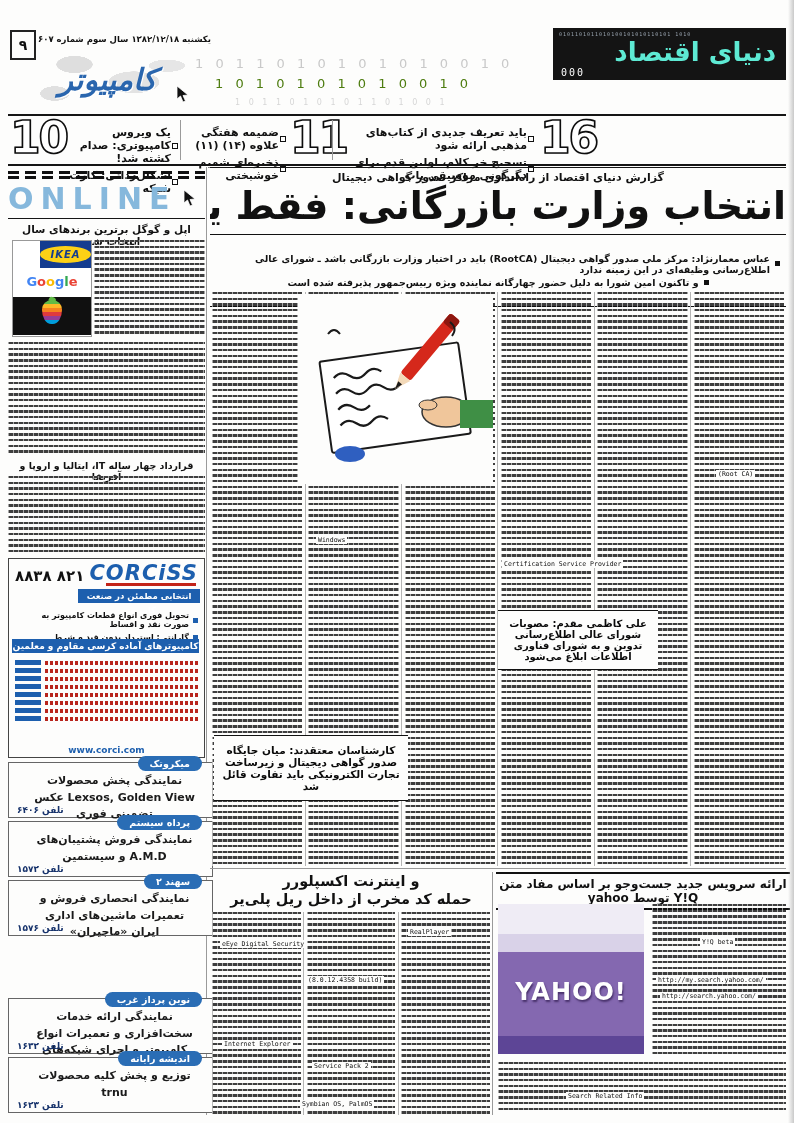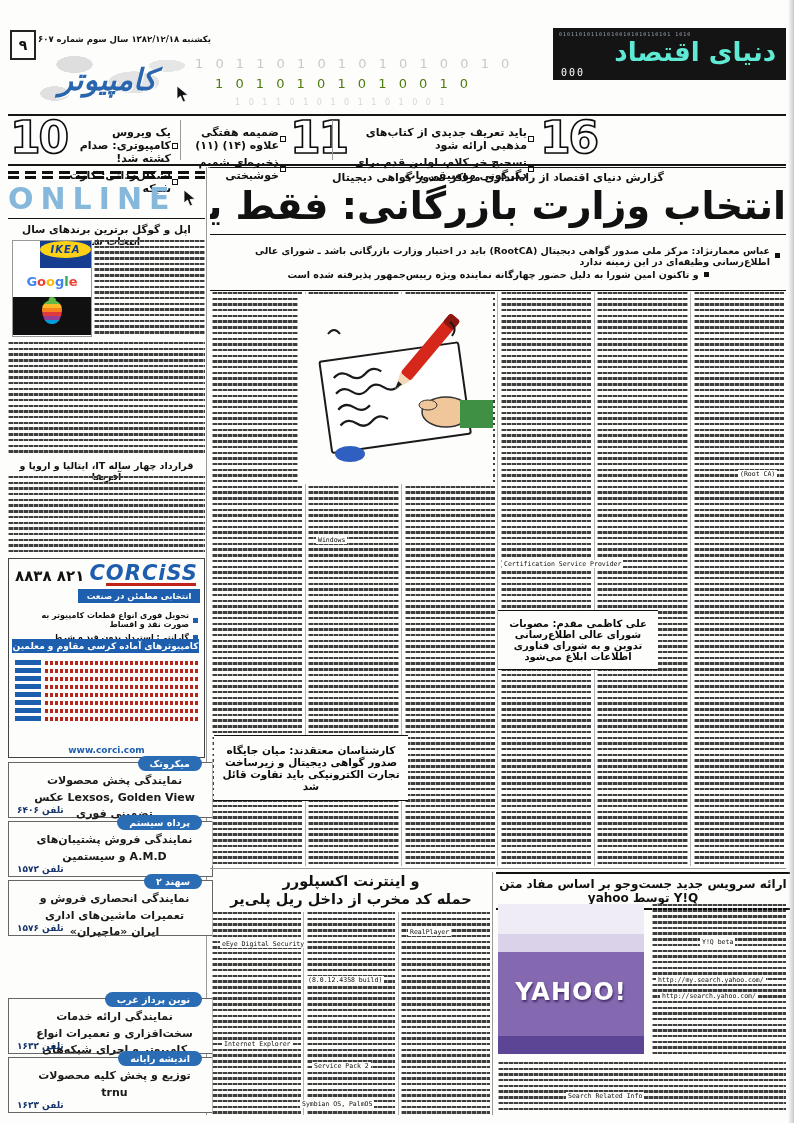--- a/index.html
+++ b/index.html
@@ -37,21 +37,21 @@
   .cbrow{display:flex;direction:rtl;align-items:center;gap:4px;font-size:8px;font-weight:bold;margin:4px 6px;}
   .cb{width:5px;height:5px;background:#1d5fae;flex:none;}
   .prow{display:flex;align-items:center;gap:4px;margin:3px 6px;}
   .bluechip{width:26px;height:5px;background:#1d5fae;flex:none;}
   .redline{height:4px;flex:1;background:repeating-linear-gradient(90deg,#b8241c 0 3px,rgba(0,0,0,0) 3px 5px);}
   .map{background:
      radial-gradient(ellipse 30px 14px at 30% 28%, #dedede 60%, transparent 61%),
      radial-gradient(ellipse 42px 18px at 66% 55%, #e3e3e3 60%, transparent 61%),
      radial-gradient(ellipse 24px 12px at 18% 72%, #e0e0e0 60%, transparent 61%),
      radial-gradient(ellipse 30px 10px at 86% 30%, #e6e6e6 60%, transparent 61%);}
-  .ikeabox{height:27px;background:#143c8f;display:flex;align-items:flex-start;justify-content:center;margin-left:27px;}
+  .ikeabox{height:27px;background:#143c8f;display:flex;align-items:center;justify-content:center;margin-left:27px;}
   .ikeaoval{background:#fdd116;border-radius:50%;width:58px;height:17px;display:flex;align-items:center;
      justify-content:center;font-size:10px;font-weight:bold;font-style:italic;color:#143c8f;letter-spacing:1px;}
   .googlestrip{height:26px;background:#fff;display:flex;align-items:center;justify-content:center;
      font-size:13px;font-weight:bold;}
   .applestrip{height:38px;background:#101010;}
   .appleleaf{width:7px;height:5px;background:#61bb46;border-radius:50% 50% 50% 0;margin:3px auto -2px;transform:rotate(25deg);}
   .applebody{width:20px;height:24px;margin:0 auto;border-radius:48% 48% 46% 46%/40% 40% 58% 58%;
      background:linear-gradient(180deg,#61bb46 0 17%,#fdb827 17% 34%,#f5821f 34% 50%,#e03a3e 50% 67%,#963d97 67% 84%,#009ddc 84% 100%);}
   .yimg{background:linear-gradient(180deg,#efecf5 0 20%,#d9d2e8 20% 32%,#8468b0 32% 88%,#5d4596 88% 100%);
      display:flex;align-items:center;justify-content:center;}
@@ -125,21 +125,21 @@
     <div class="abs outline-num" style="left:532px;top:-2px;">16</div>
   </div>
   <div class="abs hrule" style="left:8px;top:164px;width:778px;height:1.5px;"></div>
 
   <div class="abs vrule" style="left:206px;top:167px;height:948px;"></div>
 
   <div class="abs" style="left:210px;top:167px;width:576px;">
     <div class="hrule" style="height:1px;"></div>
     <div class="fa" style="font-size:11px;font-weight:bold;text-align:center;margin-top:3px;">گزارش دنیای اقتصاد از راه‌اندازی مراکز صدور گواهی دیجیتال</div>
     <div class="fa" style="font-size:38px;font-weight:bold;text-align:center;line-height:1.2;white-space:nowrap;overflow:hidden;">انتخاب وزارت بازرگانی: فقط یوتیماکو</div>
-    <div style="border-top:1.5px solid #111;border-bottom:1.5px solid #111;margin-top:4px;padding:8px 6px;">
+    <div style="border-top:1.5px solid #111;border-bottom:1.5px solid #111;margin-top:4px;padding:16px 6px;">
       <div class="subline">
           <span class="sqb"></span>
           <span>عباس معمارنژاد: مرکز ملی صدور گواهی دیجیتال (RootCA) باید در اختیار وزارت بازرگانی باشد ـ شورای عالی اطلاع‌رسانی وظیفه‌ای در این زمینه ندارد</span>
         </div>
       <div class="subline">
           <span class="sqb"></span>
           <span>و تاکنون امین شورا به دلیل حضور چهارگانه نماینده ویژه رییس‌جمهور پذیرفته شده است</span>
         </div>
     </div>
   </div>
@@ -292,21 +292,21 @@
       <rect x="162" y="106" width="33" height="28" fill="#3f8f45"></rect>
       <ellipse cx="52" cy="160" rx="15" ry="8" fill="#2f5fc0"></ellipse>
       <path d="M30 40 q6 -8 12 0" stroke="#1a1a1a" fill="none" stroke-width="2"></path>
       <path d="M152 28 q8 6 2 14" stroke="#1a1a1a" fill="none" stroke-width="2"></path>
     </svg>
   </div>
 
   <div class="inset" style="left:214px;top:735px;width:184px;height:58px;font-size:10.5px;">کارشناسان معتقدند: میان جایگاه صدور گواهی دیجیتال و زیرساخت تجارت الکترونیکی باید تفاوت قائل شد</div>
   <div class="inset" style="left:498px;top:610px;width:150px;height:52px;font-size:10px;">علی کاظمی مقدم: مصوبات شورای عالی اطلاع‌رسانی تدوین و به شورای فناوری اطلاعات ابلاغ می‌شود</div>
 
-  <div class="token" style="left:738px;top:470px;">(Root CA)</div>
+  <div class="token" style="left:716px;top:470px;">(Root CA)</div>
   <div class="token" style="left:502px;top:560px;">Certification Service Provider</div>
   <div class="token" style="left:316px;top:536px;">Windows</div>
 
   <div class="abs" style="left:210px;top:868px;width:576px;height:1px;background:#999;"></div>
 
   <div class="abs fa" style="left:212px;top:872px;width:278px;text-align:center;font-size:14.5px;font-weight:bold;line-height:1.25;">
     <div>و اینترنت اکسپلورر</div>
     <div>حمله کد مخرب از داخل ریل پلی‌یر</div>
   </div>
   <div class="colwrap" style="left:212px;top:912px;width:278px;height:203px;">

